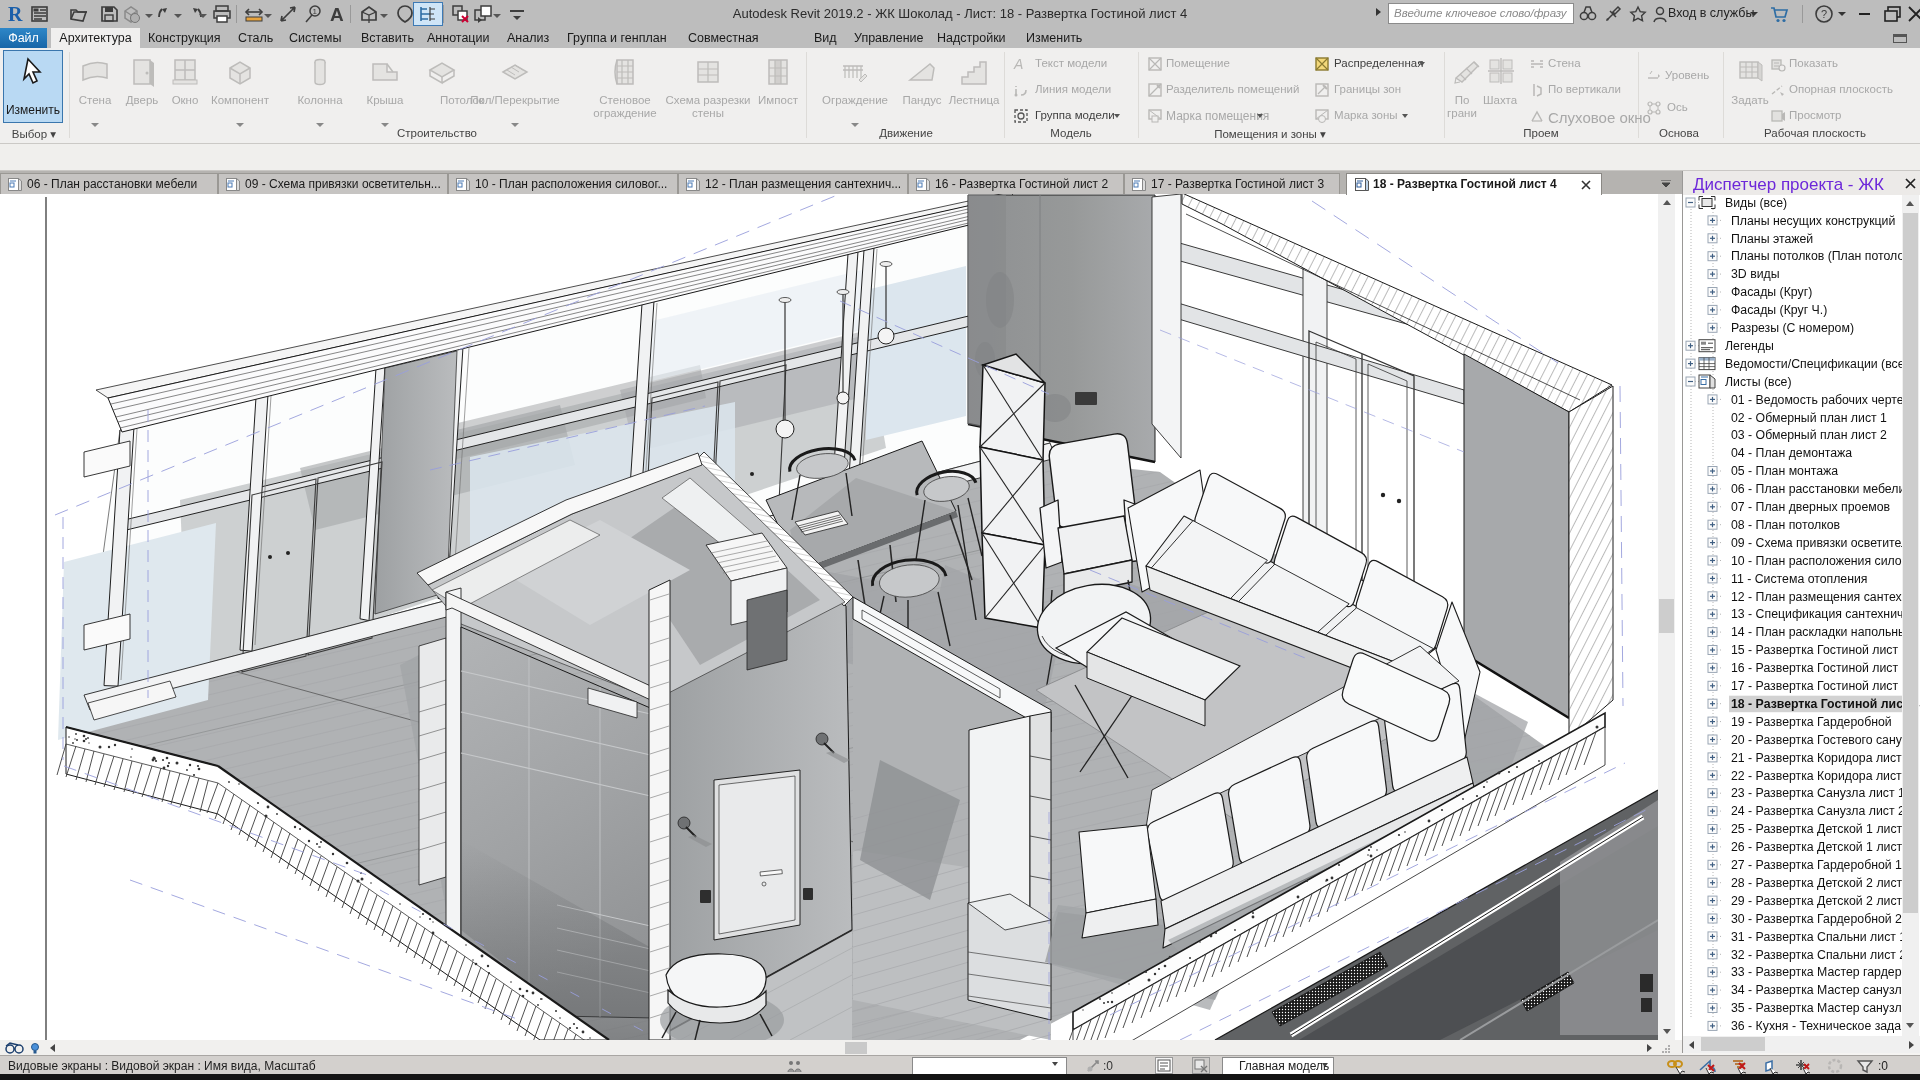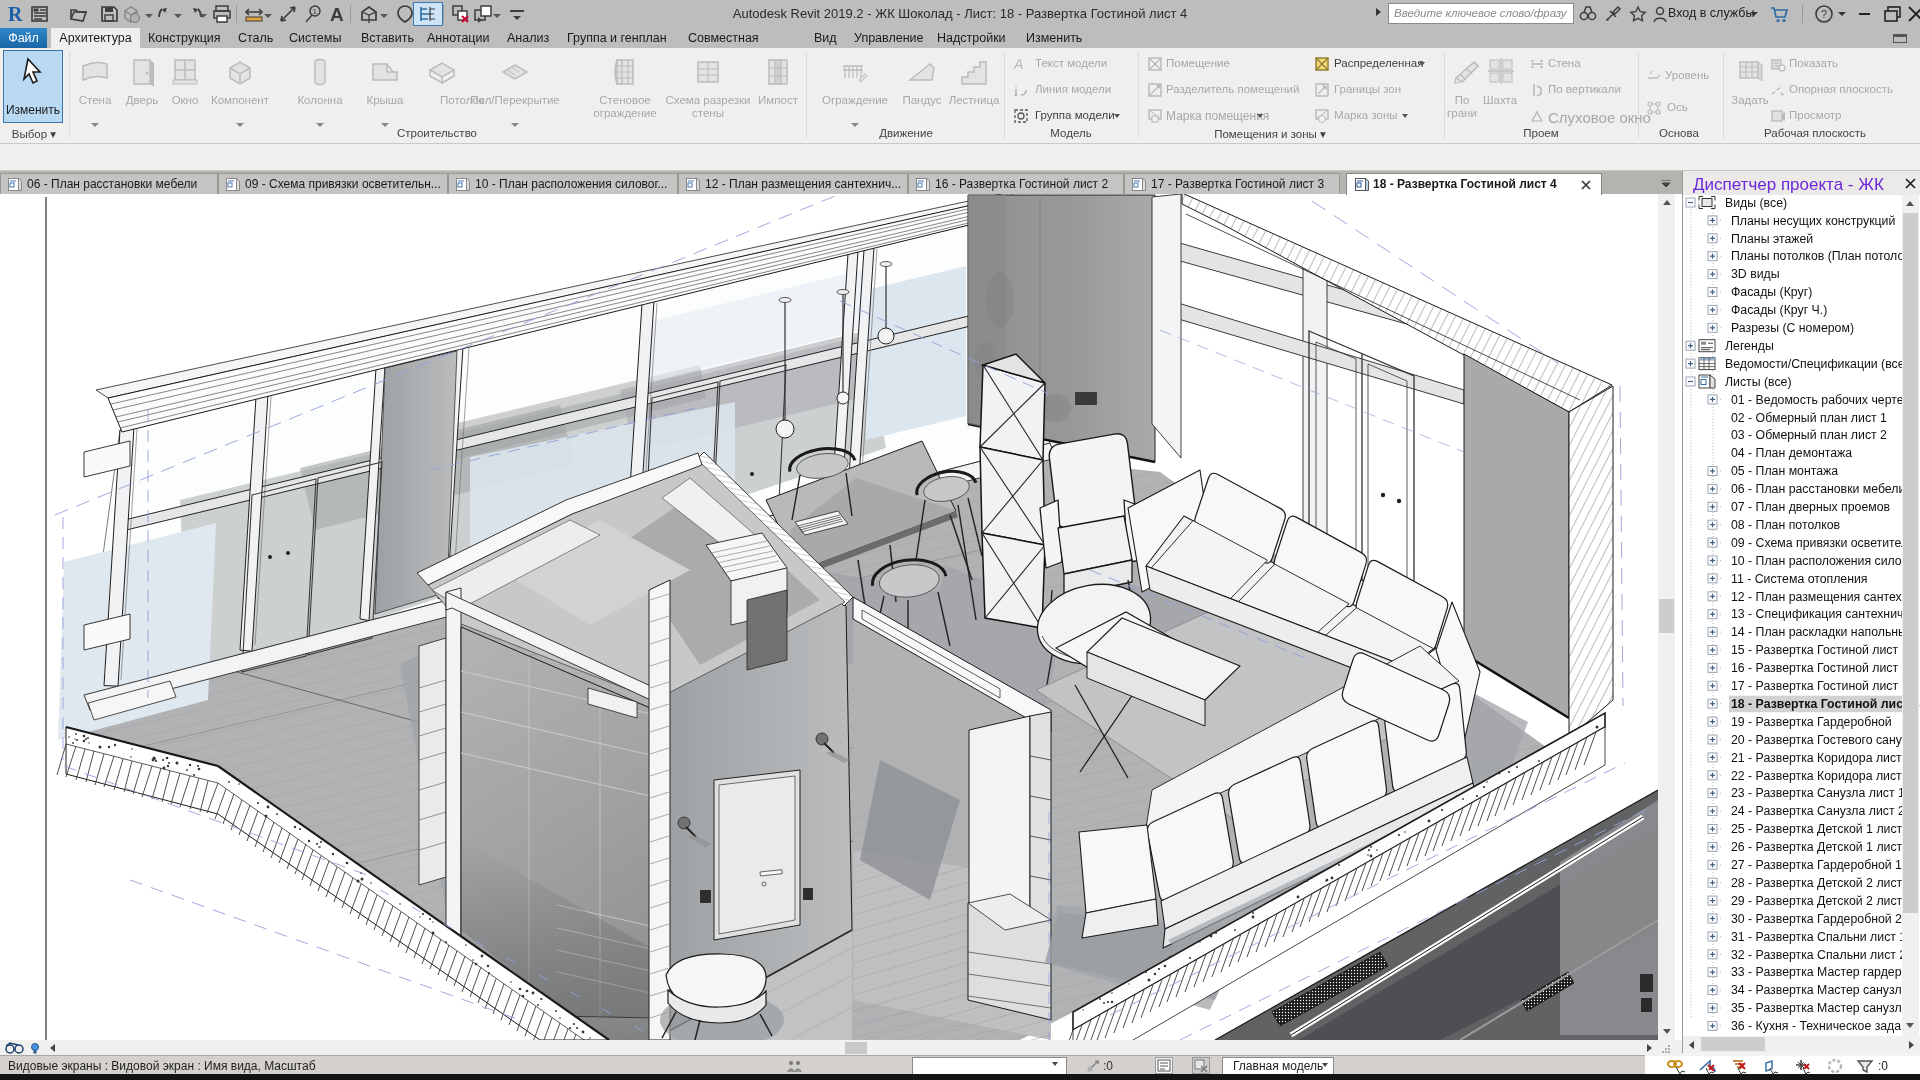--- a/index.html
+++ b/index.html
@@ -7,21 +7,21 @@
 .abs{position:absolute}
 #titlebar{left:0;top:0;width:1920px;height:28px;background:#bdbdbd}
 #tabrow{left:0;top:28px;width:1920px;height:20px;background:#bdbdbd}
 #ribbon{left:0;top:48px;width:1920px;height:95px;background:#f0efee}
 #optbar{left:0;top:143px;width:1920px;height:28px;background:#f0efed;border-top:1px solid #cbc9c6;border-bottom:1px solid #c9c7c4}
 #viewtabs{left:0;top:171px;width:1920px;height:23px;background:#b5b3b0}
 #canvas{left:0;top:194px;width:1658px;height:846px;background:#ffffff;overflow:hidden}
 #vscroll{left:1658px;top:194px;width:17px;height:846px;background:#f0f0f0}
 #hscrollrow{left:0;top:1040px;width:1682px;height:16px;background:#f1f0ee}
 #rpanel{left:1682px;top:171px;width:238px;height:885px;background:#f5f4f2}
-#statusbar{left:0;top:1055px;width:1645px;height:19px;background:#d3d0cd;border-top:1px solid #a9a6a3}
+#statusbar{left:0;top:1055px;width:1920px;height:19px;background:#d3d0cd;border-top:1px solid #a9a6a3}
 #blackstrip{left:0;top:1074px;width:1920px;height:6px;background:#141414}
 .rlabel{position:absolute;font-size:11.5px;color:#a8a8a8;text-align:center;line-height:13px;white-space:nowrap}
 .glabel{position:absolute;font-size:11.5px;color:#444;text-align:center;white-space:nowrap;top:79px}
 .gsep{position:absolute;top:4px;height:86px;width:1px;background:#dddbd8}
 .vtab{position:absolute;top:2px;height:21px;background:#c9c7c5;border:1px solid #98968f;border-bottom:none;font-size:12px;color:#1a1a1a;white-space:nowrap;overflow:hidden}
 .vtab .tx{position:absolute;left:26px;top:3px}
 </style></head><body>
 
 <div class="abs" id="titlebar">
 <svg class="abs" style="left:6px;top:3px" width="22" height="22" viewBox="0 0 22 22">
@@ -1499,21 +1499,21 @@
     </svg>
 <div class="abs" style="left:1103px;top:3px;font-size:12px;color:#333">:0</div>
 <div class="abs" style="left:1155px;top:1px;width:18px;height:17px;background:#f5f5f5;border:1px solid #999"><svg width="16" height="15" viewBox="0 0 16 15">
         <rect x="2" y="2" width="12" height="11" fill="#fff" stroke="#555"></rect>
         <path d="M4 5h8M4 8h8M4 11h5" stroke="#555"></path>
       </svg></div>
 <div class="abs" style="left:1192px;top:1px;width:18px;height:17px;background:#cecccA;border:1px solid #999"><svg width="16" height="15" viewBox="0 0 16 15">
         <rect x="2" y="2" width="9" height="9" fill="#e8e8e8" stroke="#777"></rect>
         <path d="M8 8l6 6M14 8l-6 6" stroke="#777" stroke-width="1.4"></path>
       </svg></div>
-<div class="abs" style="left:1222px;top:1px;width:112px;height:18px;background:#fff;border:1px solid #8a8a8a;font-size:12px;color:#222;line-height:17px;padding-left:10px">Главная модель</div>
+<div class="abs" style="left:1222px;top:1px;width:112px;height:18px;background:#fff;border:1px solid #8a8a8a;font-size:12px;color:#222;line-height:17px;padding-left:16px">Главная модель</div>
 <div class="abs" style="left:1322px;top:7px;border-top:4px solid #444;border-left:3.5px solid transparent;border-right:3.5px solid transparent"></div>
 <svg class="abs" style="left:1666px;top:2px" width="20" height="17" viewBox="0 0 20 17">
       <ellipse cx="6" cy="6" rx="4" ry="3" fill="none" stroke="#c8901a" stroke-width="2"></ellipse>
       <ellipse cx="12" cy="6" rx="4" ry="3" fill="none" stroke="#c8901a" stroke-width="2"></ellipse>
       <path d="M10 9l4 7 2-3 3 1" fill="#fff" stroke="#333"></path>
     </svg>
 <svg class="abs" style="left:1698px;top:2px" width="20" height="17" viewBox="0 0 20 17">
       <path d="M2 12L12 3v6c3 0 5 2 5 5" fill="none" stroke="#3a6ea5" stroke-width="1.6"></path>
       <path d="M10 7l6 6M16 7l-6 6" stroke="#c01818" stroke-width="2"></path>
       <path d="M8 10l3 6 2-2 3 1" fill="#fff" stroke="#333"></path>

